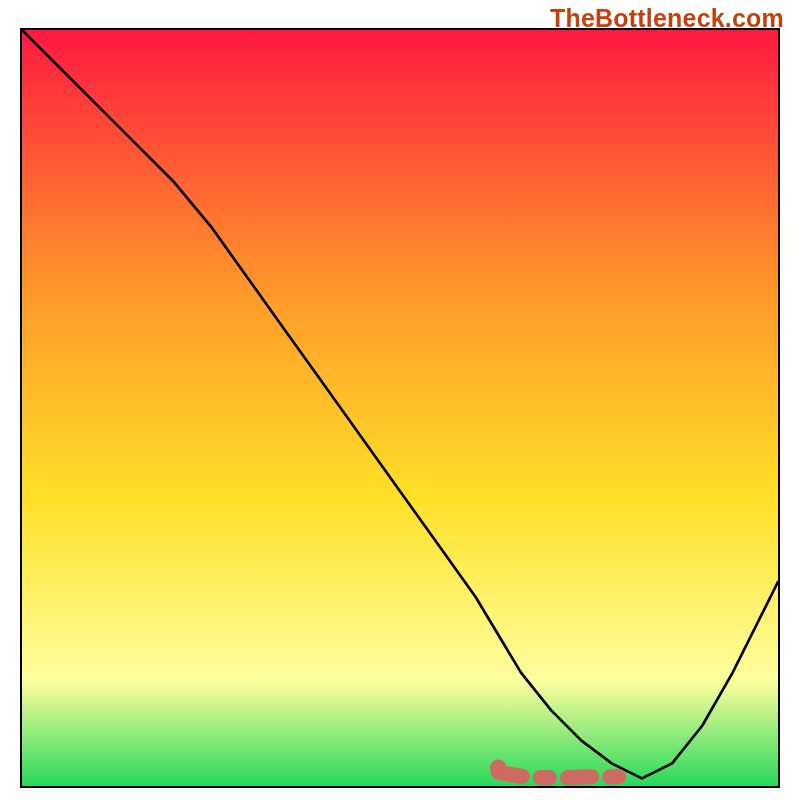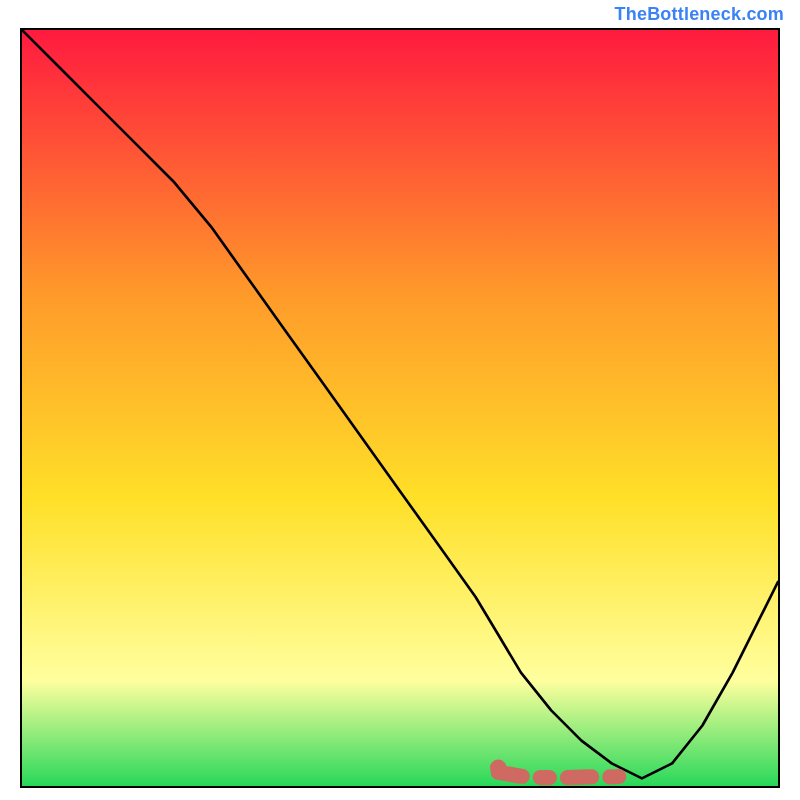--- a/index.html
+++ b/index.html
@@ -12,23 +12,23 @@
   }
   .stage {
     position: relative;
     width: 800px;
     height: 800px;
   }
   .watermark {
     position: absolute;
     top: 4px;
     right: 16px;
-    font-size: 18px;
+    font-size: 25px;
     font-weight: 600;
-    color: #3b82f6;
+    color: #c2410c;
     letter-spacing: 0.2px;
   }
   .plot-frame {
     position: absolute;
     left: 20px;
     top: 28px;
     width: 760px;
     height: 760px;
     border: 2px solid #000;
     box-sizing: border-box;

